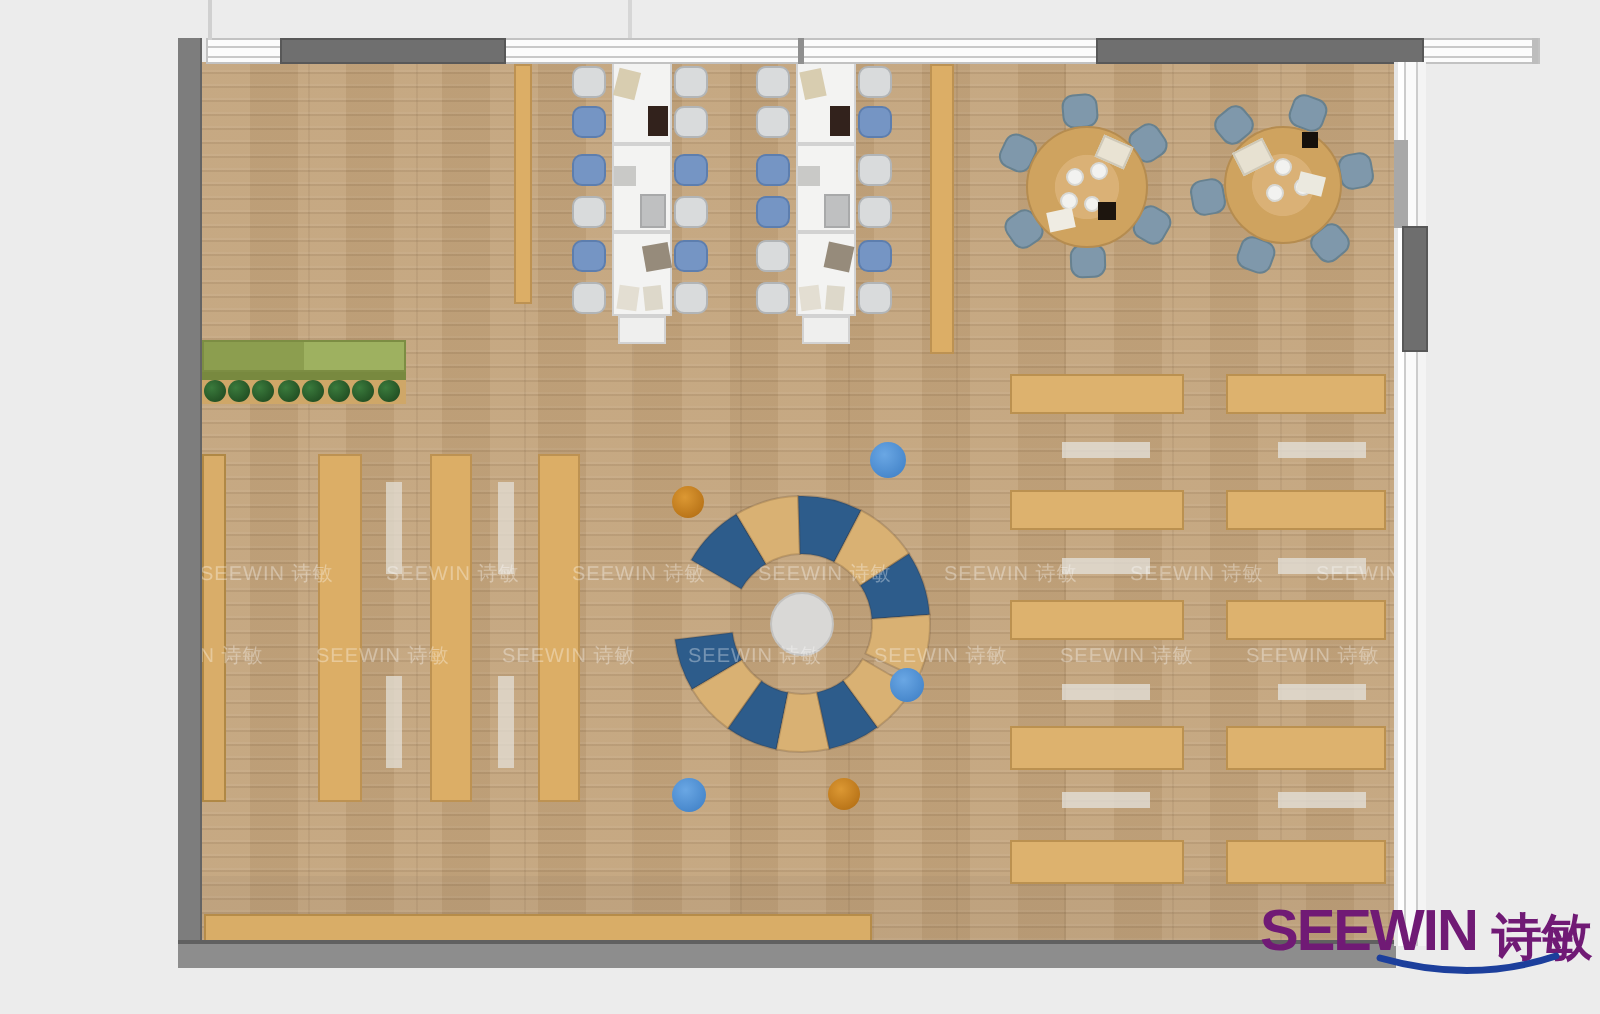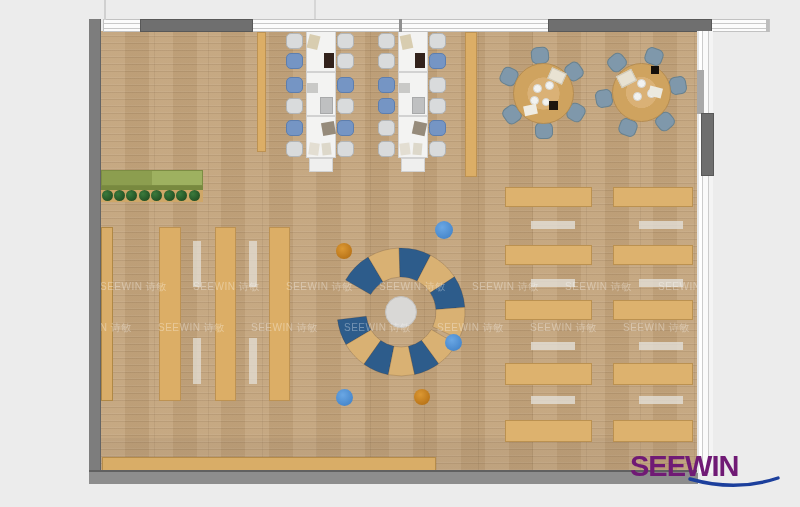--- a/index.html
+++ b/index.html
@@ -223,17 +223,18 @@
     <div class="wall wall-top-right"></div>
     <div class="wall-left"></div>
     <div class="wall-bottom"></div>
     <div class="window-right"></div>
     <div class="wall-right-thin"></div>
     <div class="wall-right-block"></div>
   </div>
 
   <div class="logo" style="color: #701a75;">
     <span class="latin">SEEWIN</span>
+    <span class="cjk">诗敏</span>
     <svg width="92" height="14">
       <path d="M2,2 Q48,15 90,1" fill="none" stroke-width="3.4" stroke-linecap="round" stroke="#1c3f9c"></path>
     </svg>
   </div>
 </div>
 
 </body></html>

